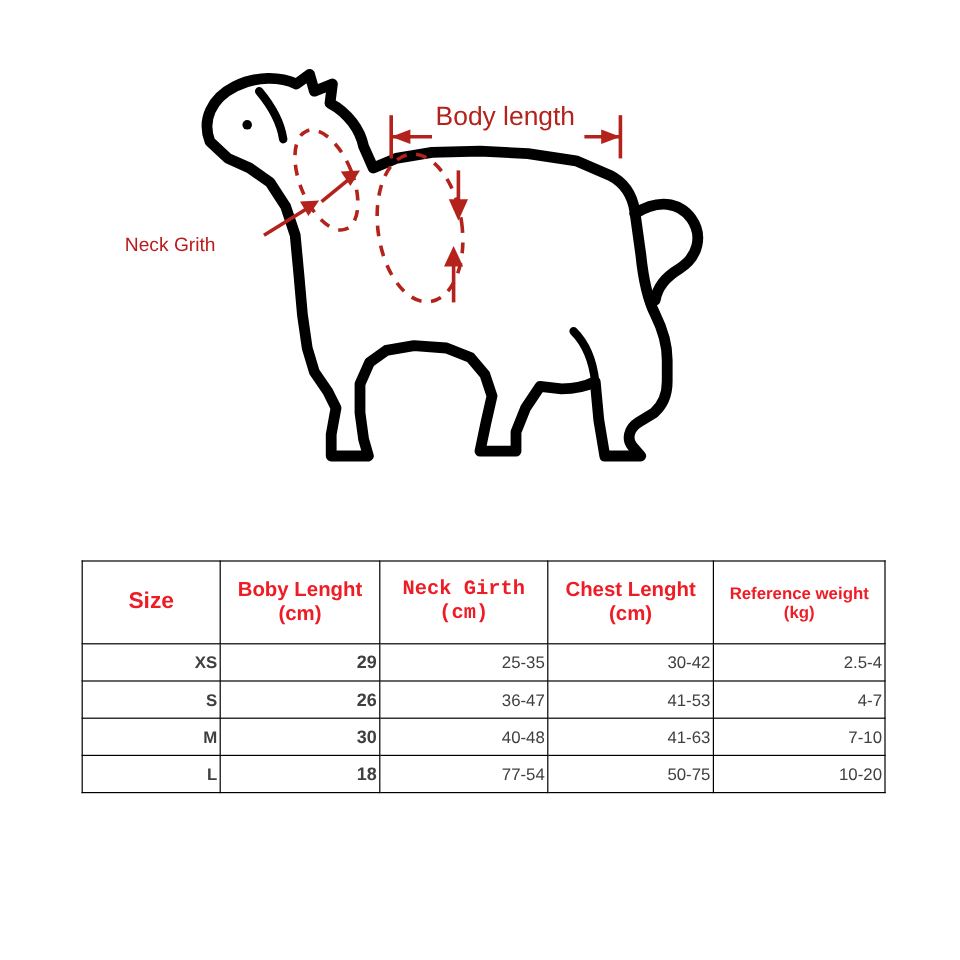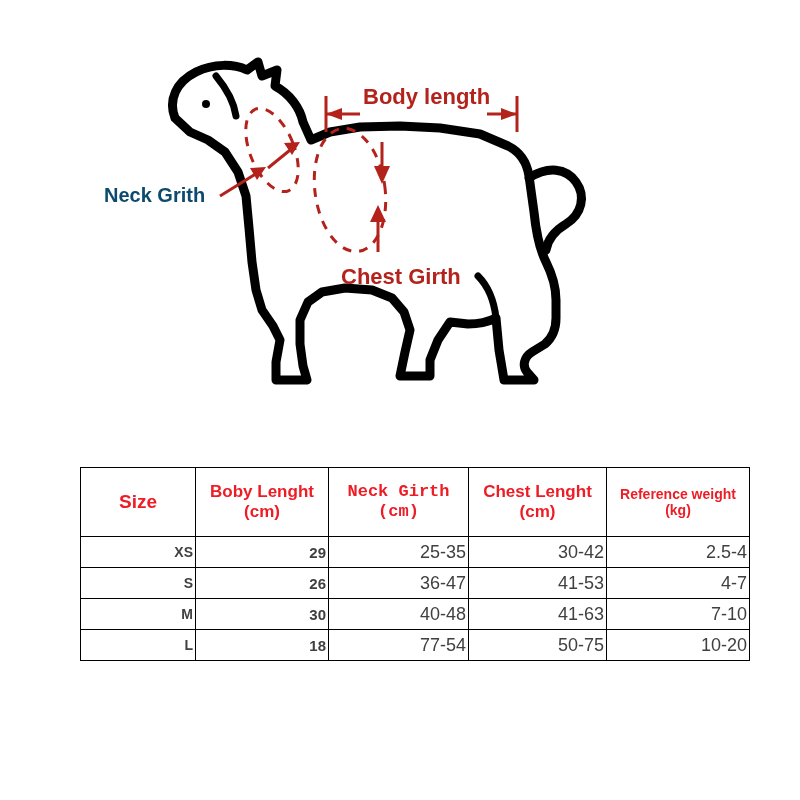--- a/index.html
+++ b/index.html
@@ -25,49 +25,48 @@
 
   #dog-svg {
     position: absolute;
     left: 0;
     top: 0;
   }
 
   .label {
     position: absolute;
     color: #c0392b;
-    font-weight: bold;
+    font-weight: normal;
     white-space: nowrap;
   }
   #label-body-length {
     left: 363px;
     top: 84px;
     font-size: 22px;
     color: #b3221b;
   }
   #label-neck-girth {
     left: 104px;
-    top: 184px;
-    font-size: 20px;
-    color: #0c4a6e;
+    top: 196px;
+    font-size: 16px;
+    color: #b91c1c;
   }
   #label-chest-girth {
     left: 341px;
     top: 264px;
     font-size: 22px;
     color: #b3221b;
   }
 
   
   #size-table-wrap {
     position: absolute;
     left: 68px;
     top: 467px;
     width: 644px;
-    margin-left: 12px;
   }
   table {
     border-collapse: collapse;
     width: 644px;
     table-layout: fixed;
   }
   table, th, td {
     border: 1px solid #000000;
   }
   thead th {
@@ -87,21 +86,21 @@
 
   tbody td {
     text-align: right;
     padding: 3px 2px;
     height: 24px;
     font-size: 14px;
     color: #404040;
   }
   tbody td.c0 { font-weight: bold; font-size: 14px; }
   tbody td.c1 { font-weight: bold; font-size: 15px; }
-  tbody td.c2, tbody td.c3, tbody td.c4 { font-weight: normal; font-size: 18px; padding-left: 40px; }
+  tbody td.c2, tbody td.c3, tbody td.c4 { font-weight: normal; font-size: 14px; padding-left: 40px; }
 </style>
 </head>
 <body>
 
 <div id="diagram-area">
 
   <svg id="dog-svg" width="800" height="440" viewBox="0 0 800 440">
 
     <g fill="none" stroke="#000000" stroke-width="9" stroke-linejoin="round" stroke-linecap="round">
       <path d="M175,118
@@ -201,21 +200,20 @@
 
       <line x1="382" y1="142" x2="382" y2="172" stroke-width="3"></line>
       <polygon points="382,184 374,166 390,166" fill="#b3221b" stroke="none"></polygon>
     </g>
   </svg>
 
   <div class="label" id="label-body-length">Body length</div>
 
   <div class="label" id="label-neck-girth">Neck Grith</div>
 
-  <div class="label" id="label-chest-girth">Chest Girth</div>
 </div>
 
 <div id="size-table-wrap">
   <table>
     <thead>
       <tr>
         <th class="col-size">
           <span>Size</span>
         </th>
         <th class="col-body">

